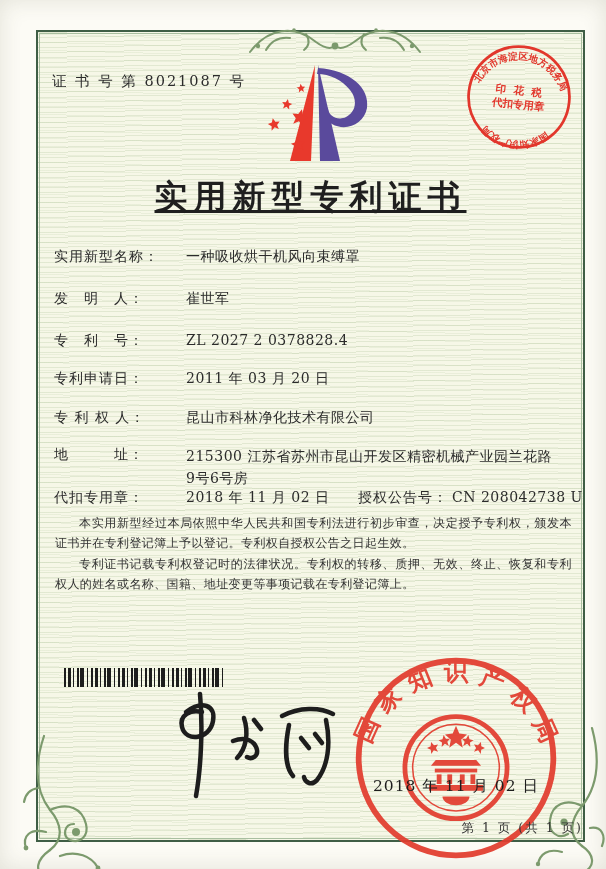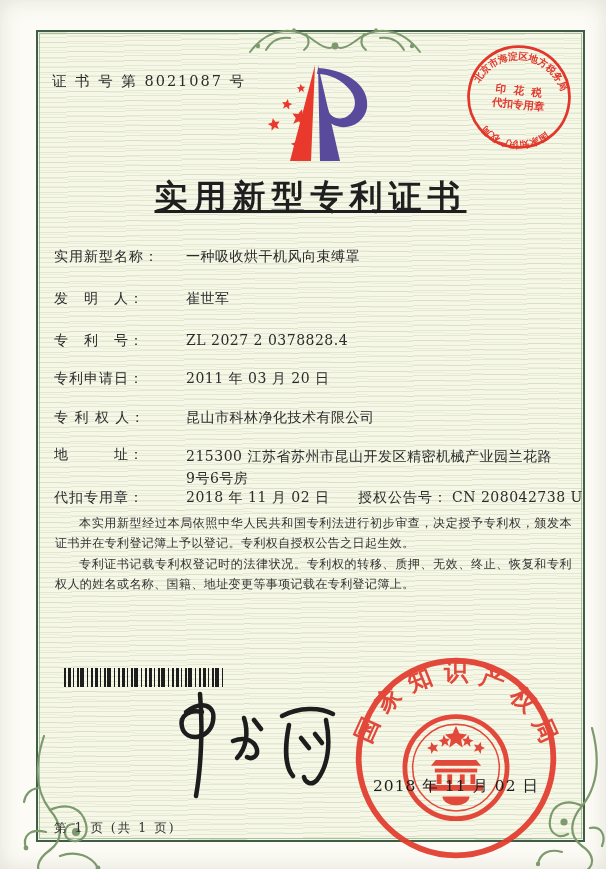--- a/index.html
+++ b/index.html
@@ -52,21 +52,21 @@
   }
   .director { position:absolute; left:28px; top:684px; font-size:15px; color:#222; letter-spacing:3px; }
   .director div { margin-bottom:9px; }
   .signature { position:absolute; left:118px; top:650px; }
   .seal { position:absolute; left:312px; top:620px; }
   .seal-date {
     position:absolute; left:318px; top:744px; width:200px; text-align:center;
     font-size:15.5px; color:#1d1d1d; letter-spacing:1px; z-index:3;
   }
   .footer {
-    position:absolute; left:16px; top:788px; width:100%; text-align:left;
+    position:absolute; left:0; top:788px; width:100%; text-align:right;
     font-size:12.5px; color:#333; letter-spacing:2px;
   }
   .logo { position:absolute; left:216px; top:30px; }
   .tax-stamp { position:absolute; left:426px; top:10px; transform:rotate(6deg); }
   .flourish-top { position:absolute; left:208px; top:-16px; }
   .flourish-bl { position:absolute; left:-22px; top:700px; }
   .flourish-br { position:absolute; left:496px; top:692px; }
   svg text { font-family:"DejaVu Serif","Liberation Serif",serif; }
 </style>
 </head>

